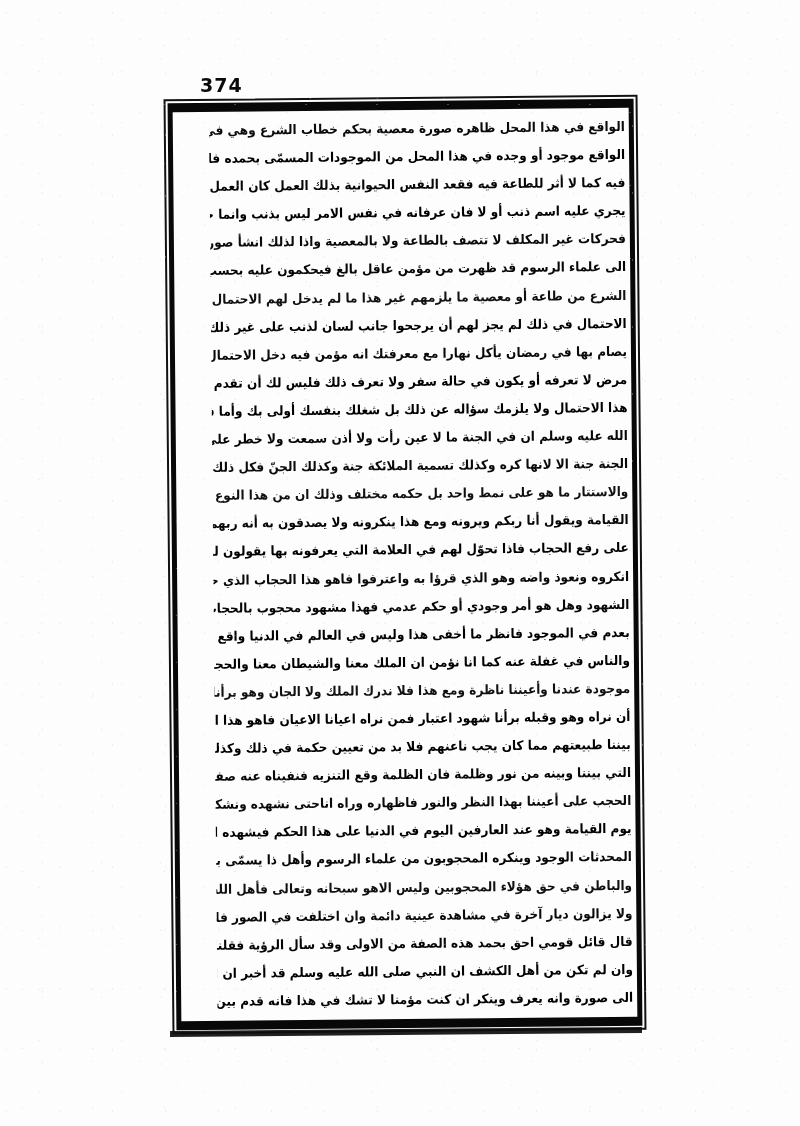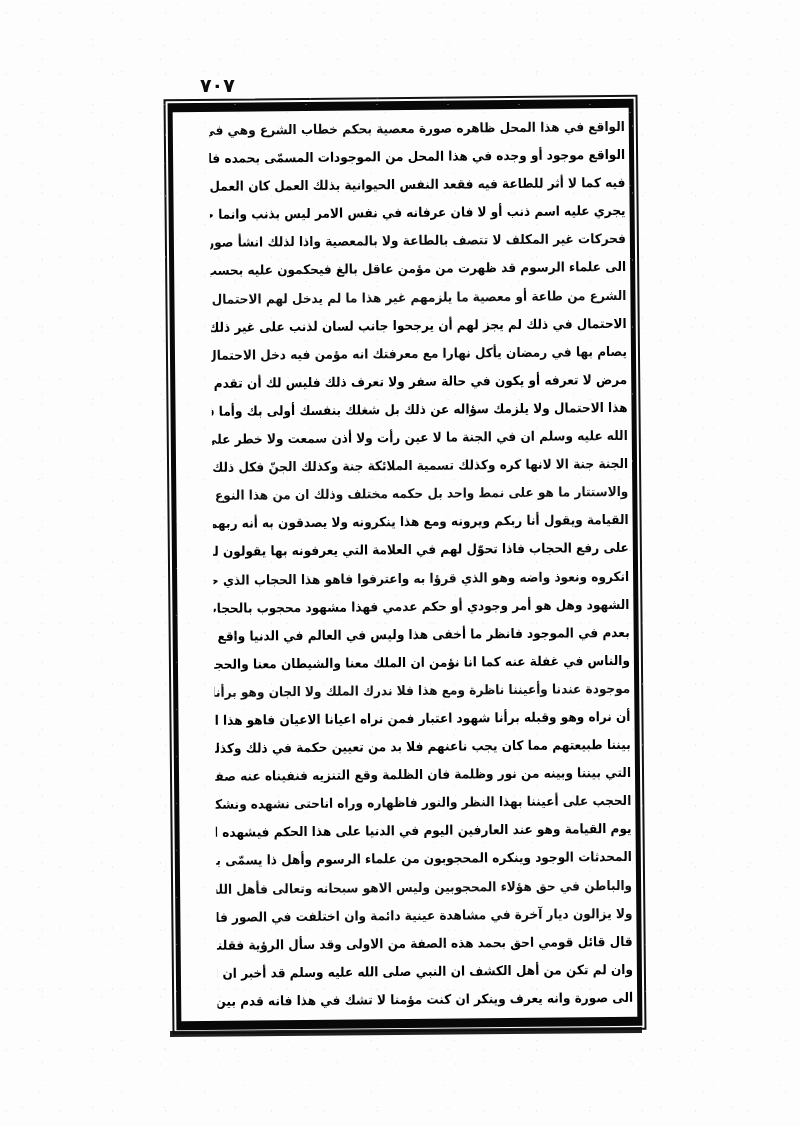--- a/index.html
+++ b/index.html
@@ -133,21 +133,21 @@
     transform: rotate(-0.5deg);
     transform-origin: 50% 50%;
     opacity: .92;
   }
 </style>
 </head>
 <body>
 
 <div id="scan-sheet">
 
-  <div id="folio-number">٧٠٧</div>
+  <div id="folio-number">473</div>
 
   <div id="text-block-frame">
     <div id="frame-outer-rule"></div>
     <div id="frame-inner-rule"></div>
     <div id="text-column">
         <div class="manuscript-line">الواقع في هذا المحل ظاهره صورة معصية بحكم خطاب الشرع وهي في نفس الامر أعني ذلك</div>
         <div class="manuscript-line">الواقع موجود أو وجده في هذا المحل من الموجودات المسمّى بحمده فلا أثر لهذه المخالفة</div>
         <div class="manuscript-line">فيه كما لا أثر للطاعة فيه فقعد النفس الحيوانية بذلك العمل كان العمل ما كان في الظاهر مما</div>
         <div class="manuscript-line">يجري عليه اسم ذنب أو لا فان عرفانه في نفس الامر ليس بذنب وانما حكمته الحيوانية</div>
         <div class="manuscript-line">فحركات غير المكلف لا تتصف بالطاعة ولا بالمعصية واذا لذلك انشأ صورة في هذا المحل بنظر</div>

